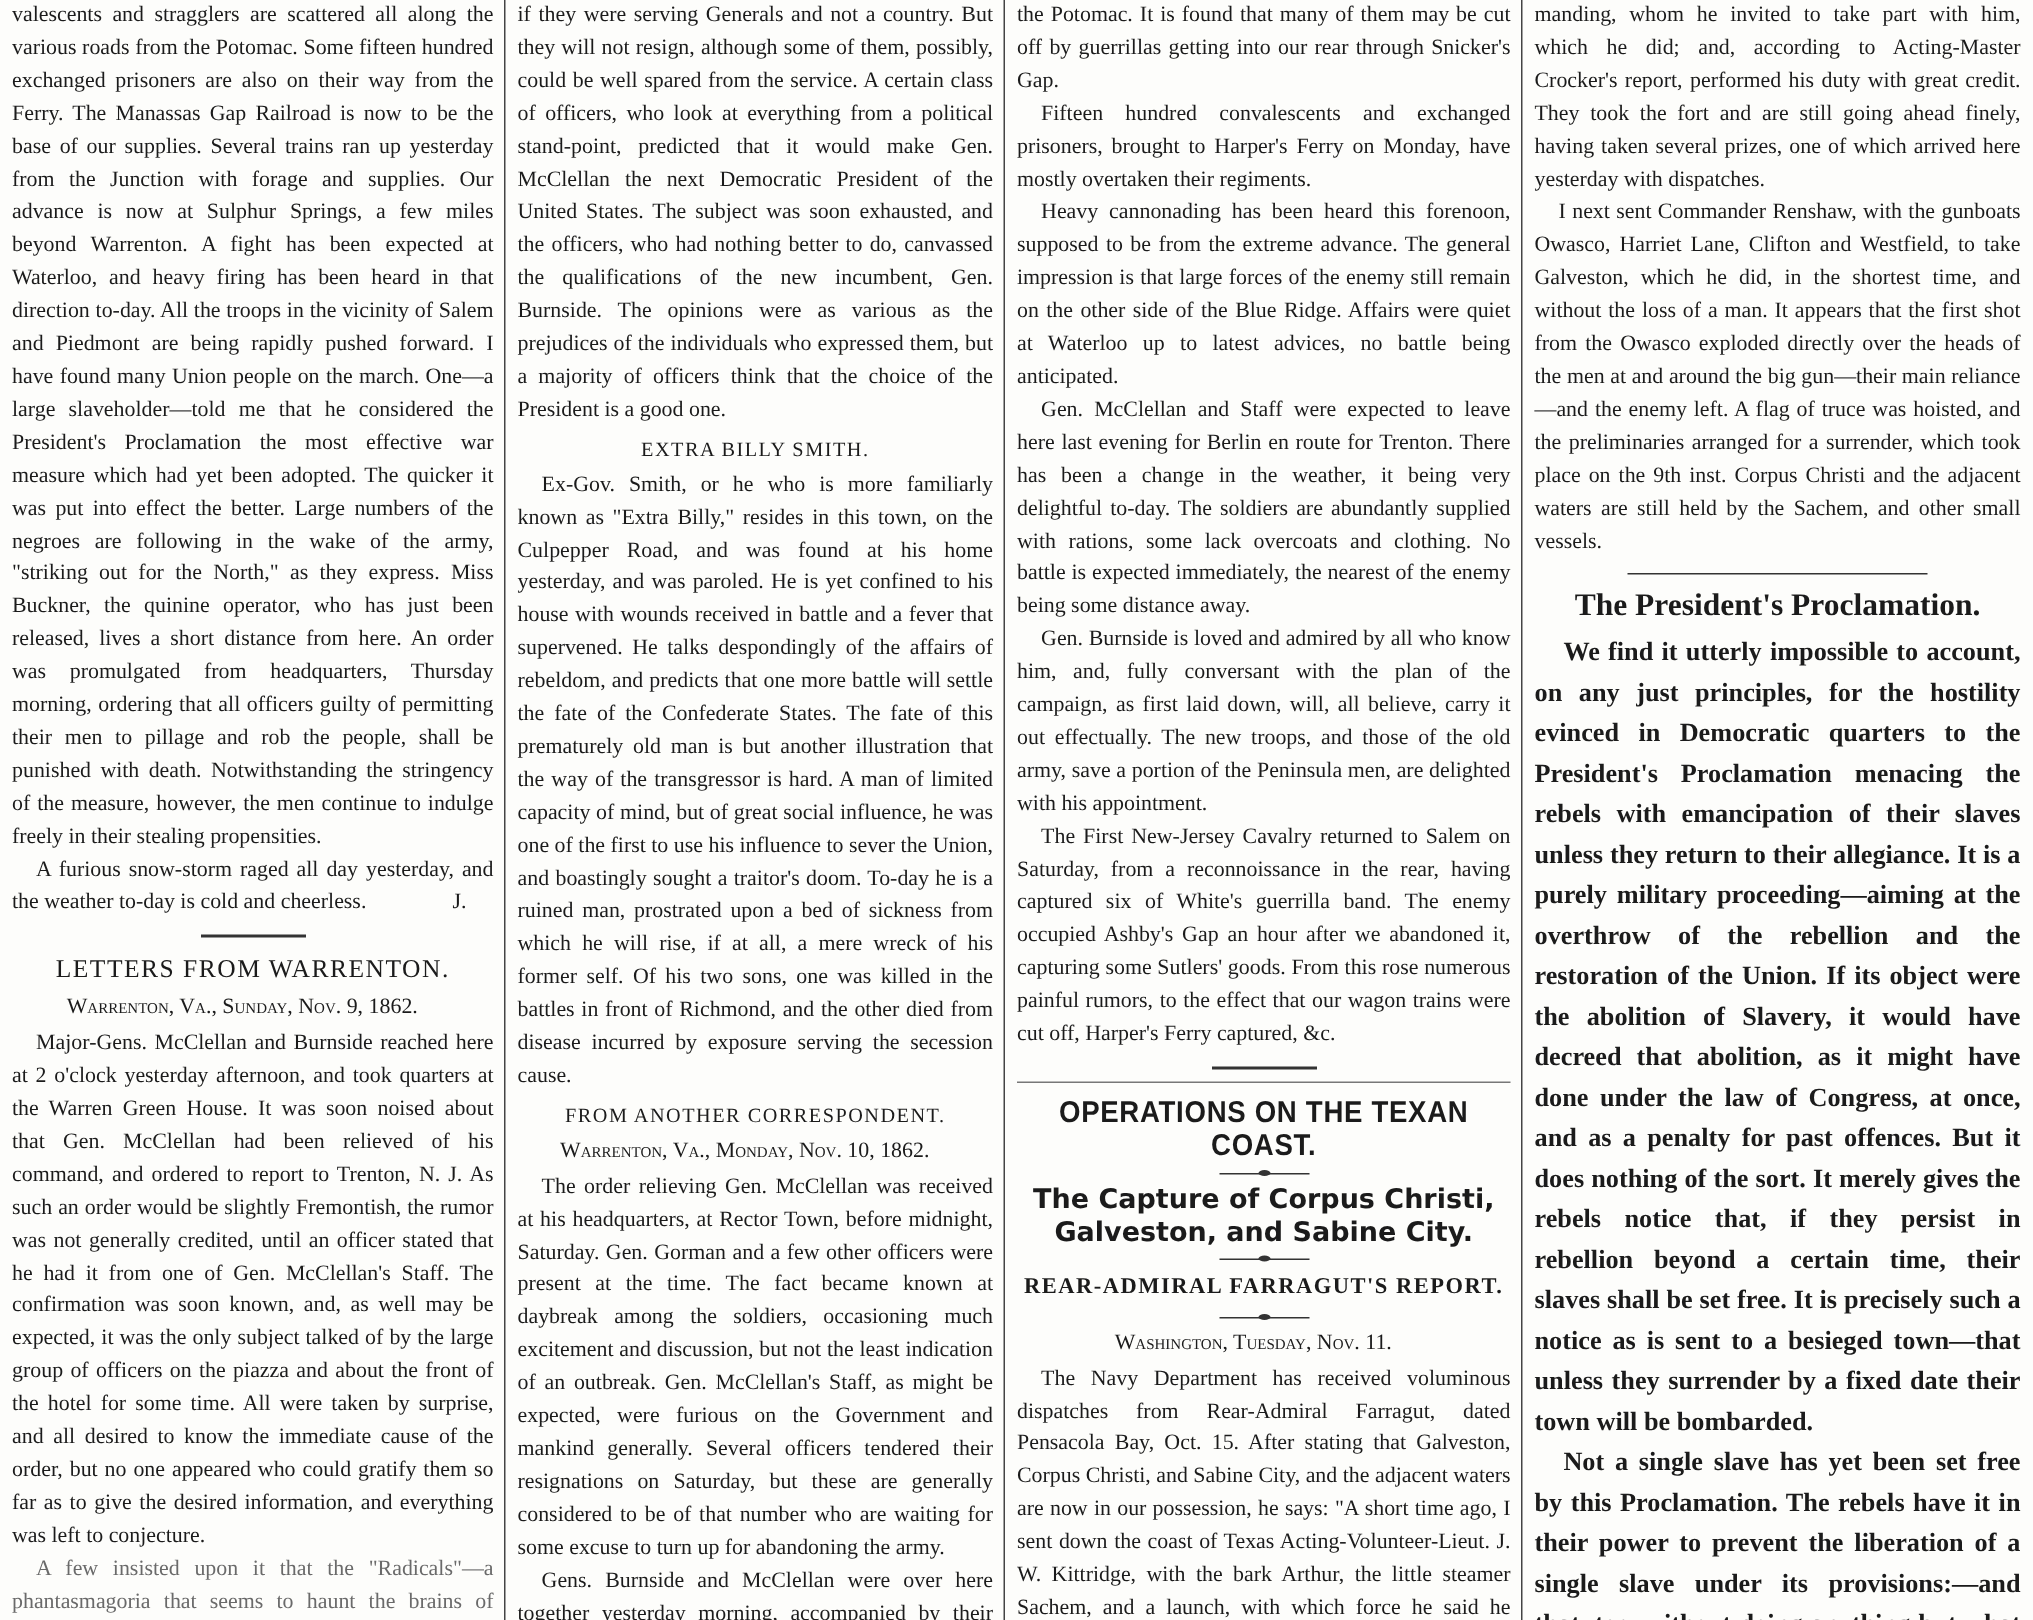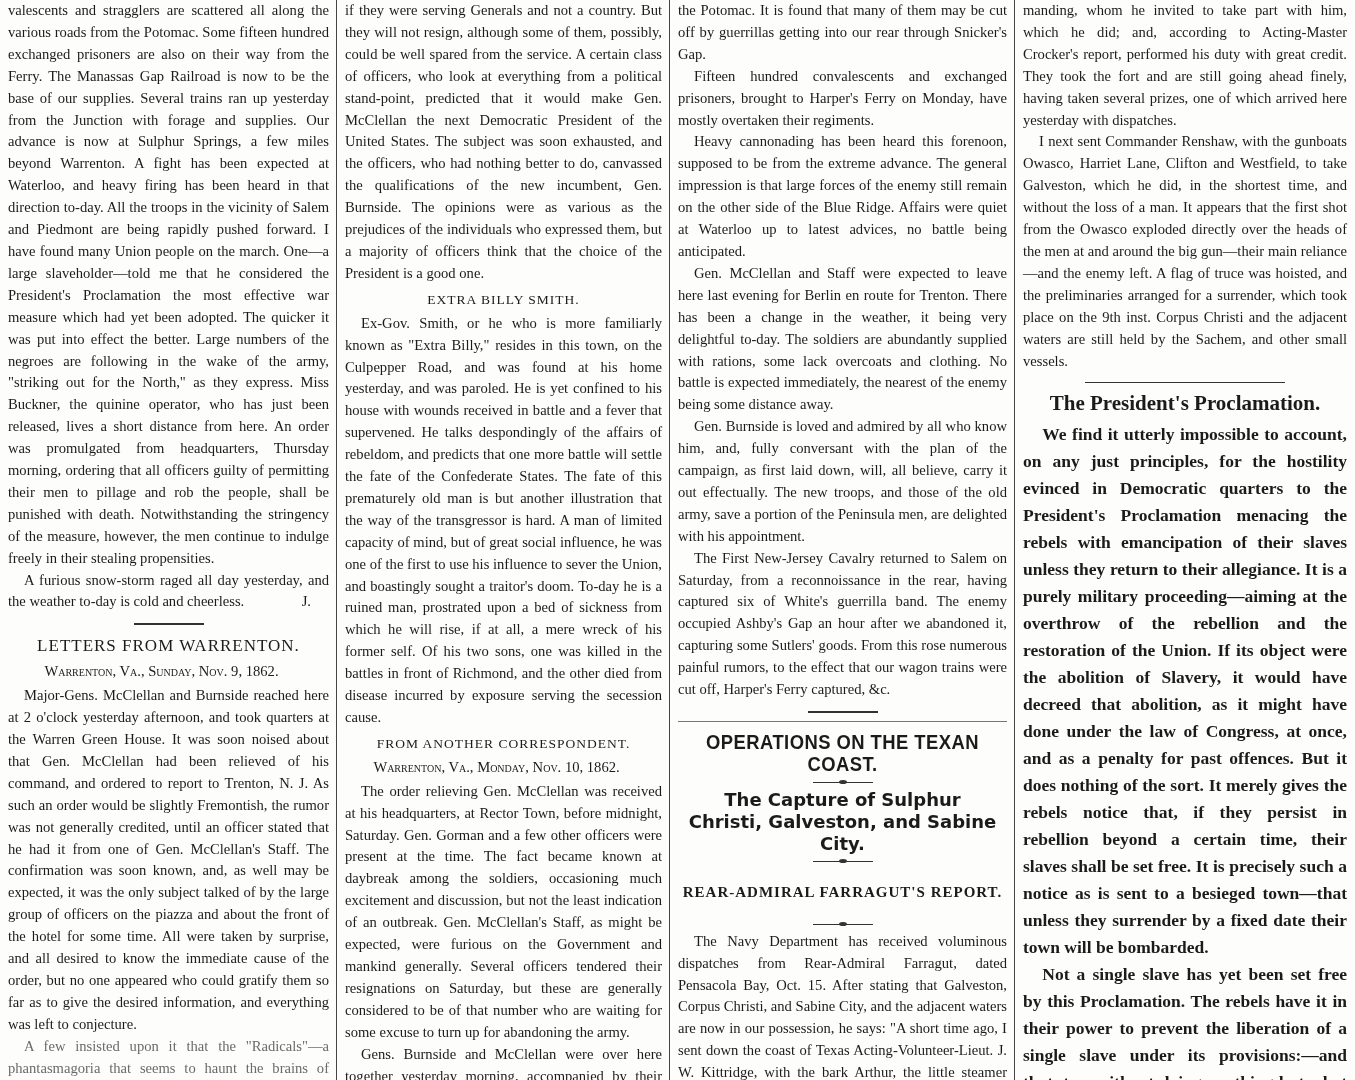--- a/index.html
+++ b/index.html
@@ -32,21 +32,21 @@
     margin:10px 0 4px 0;
   }
   .dateline { text-align:center; padding-right:14px; margin:2px 0; }
   .sc { font-variant:small-caps; }
   .short-rule { width:70px; height:2px; background:#333; margin:10px auto 8px auto; }
   .dash-rule { width:60px; border-top:1px solid #333; margin:6px auto; position:relative; }
   .dash-rule::after { content:""; position:absolute; left:26px; top:-3px; width:8px; height:4px; background:#333; border-radius:50%; }
   .box-top { border-top:1px solid #777; margin:8px 0 0 0; }
   .tx-head1 { text-align:center; font-family:"Liberation Sans","DejaVu Sans",sans-serif; font-weight:bold; font-size:20px; letter-spacing:0.5px; margin:10px 0 6px 0; transform:scaleX(0.92); }
   .tx-head2 { text-align:center; font-weight:bold; font-size:18px; line-height:22px; margin:6px 10px; font-family:"DejaVu Sans",sans-serif; }
-  .tx-head3 { text-align:center; font-size:15px; letter-spacing:1px; margin:20px 0; font-weight:bold; }
+  .tx-head3 { text-align:center; font-size:15px; letter-spacing:1px; margin:8px 0; font-weight:bold; }
   .procl-head { text-align:center; font-weight:bold; font-size:21px; margin:10px 0 6px 0; }
   .procl { font-size:17.5px; line-height:27px; font-weight:bold; }
   .faded { color:#6a6a6a; }
   .sig { float:right; margin-right:18px; }
 </style>
 </head>
 <body>
 
 <div class="page">
 
@@ -80,24 +80,25 @@
     <p class="cont">the Potomac. It is found that many of them may be cut off by guerrillas getting into our rear through Snicker's Gap.</p>
     <p>Fifteen hundred convalescents and exchanged prisoners, brought to Harper's Ferry on Monday, have mostly overtaken their regiments.</p>
     <p>Heavy cannonading has been heard this forenoon, supposed to be from the extreme advance. The general impression is that large forces of the enemy still remain on the other side of the Blue Ridge. Affairs were quiet at Waterloo up to latest advices, no battle being anticipated.</p>
     <p>Gen. McClellan and Staff were expected to leave here last evening for Berlin en route for Trenton. There has been a change in the weather, it being very delightful to-day. The soldiers are abundantly supplied with rations, some lack overcoats and clothing. No battle is expected immediately, the nearest of the enemy being some distance away.</p>
     <p>Gen. Burnside is loved and admired by all who know him, and, fully conversant with the plan of the campaign, as first laid down, will, all believe, carry it out effectually. The new troops, and those of the old army, save a portion of the Peninsula men, are delighted with his appointment.</p>
     <p>The First New-Jersey Cavalry returned to Salem on Saturday, from a reconnoissance in the rear, having captured six of White's guerrilla band. The enemy occupied Ashby's Gap an hour after we abandoned it, capturing some Sutlers' goods. From this rose numerous painful rumors, to the effect that our wagon trains were cut off, Harper's Ferry captured, &amp;c.</p>
     <div class="short-rule"></div>
     <div class="box-top"></div>
     <div class="tx-head1">OPERATIONS ON THE TEXAN COAST.</div>
     <div class="dash-rule"></div>
-    <div class="tx-head2">The Capture of Sulphur Christi, Galveston, and Sabine City.</div>
+    <div class="tx-head2">The Capture of Corpus Christi, Galveston, and Sabine City.</div>
     <div class="dash-rule"></div>
     <div class="tx-head3">REAR-ADMIRAL FARRAGUT'S REPORT.</div>
     <div class="dash-rule"></div>
+    <div class="dateline sc">Washington, Tuesday, Nov. 11.</div>
     <p>The Navy Department has received voluminous dispatches from Rear-Admiral Farragut, dated Pensacola Bay, Oct. 15. After stating that Galveston, Corpus Christi, and Sabine City, and the adjacent waters are now in our possession, he says: "A short time ago, I sent down the coast of Texas Acting-Volunteer-Lieut. J. W. Kittridge, with the bark Arthur, the little steamer Sachem, and a launch, with which force he said he could take Corpus Christi and the waters adjacent, whence we heard of so many small craft running to Havana. He succeeded very well; took the places; made several captures, and compelled the enemy to burn several of their vessels; but on one occasion venturing on shore with his small boat, he was surrounded and taken prisoner, and carried to Houston, where they paroled him on condition that he should go North, and not serve till regularly exchanged.</p>
 
   </div>
 
   <div class="col" id="col4">
     <p class="cont">manding, whom he invited to take part with him, which he did; and, according to Acting-Master Crocker's report, performed his duty with great credit. They took the fort and are still going ahead finely, having taken several prizes, one of which arrived here yesterday with dispatches.</p>
     <p>I next sent Commander Renshaw, with the gunboats Owasco, Harriet Lane, Clifton and Westfield, to take Galveston, which he did, in the shortest time, and without the loss of a man. It appears that the first shot from the Owasco exploded directly over the heads of the men at and around the big gun—their main reliance—and the enemy left. A flag of truce was hoisted, and the preliminaries arranged for a surrender, which took place on the 9th inst. Corpus Christi and the adjacent waters are still held by the Sachem, and other small vessels.</p>
     <div class="short-rule" style="width:200px;height:1px;"></div>
     <div class="procl-head">The President's Proclamation.</div>
     <p class="procl">We find it utterly impossible to account, on any just principles, for the hostility evinced in Democratic quarters to the President's Proclamation menacing the rebels with emancipation of their slaves unless they return to their allegiance. It is a purely military proceeding—aiming at the overthrow of the rebellion and the restoration of the Union. If its object were the abolition of Slavery, it would have decreed that abolition, as it might have done under the law of Congress, at once, and as a penalty for past offences. But it does nothing of the sort. It merely gives the rebels notice that, if they persist in rebellion beyond a certain time, their slaves shall be set free. It is precisely such a notice as is sent to a besieged town—that unless they surrender by a fixed date their town will be bombarded.</p>

